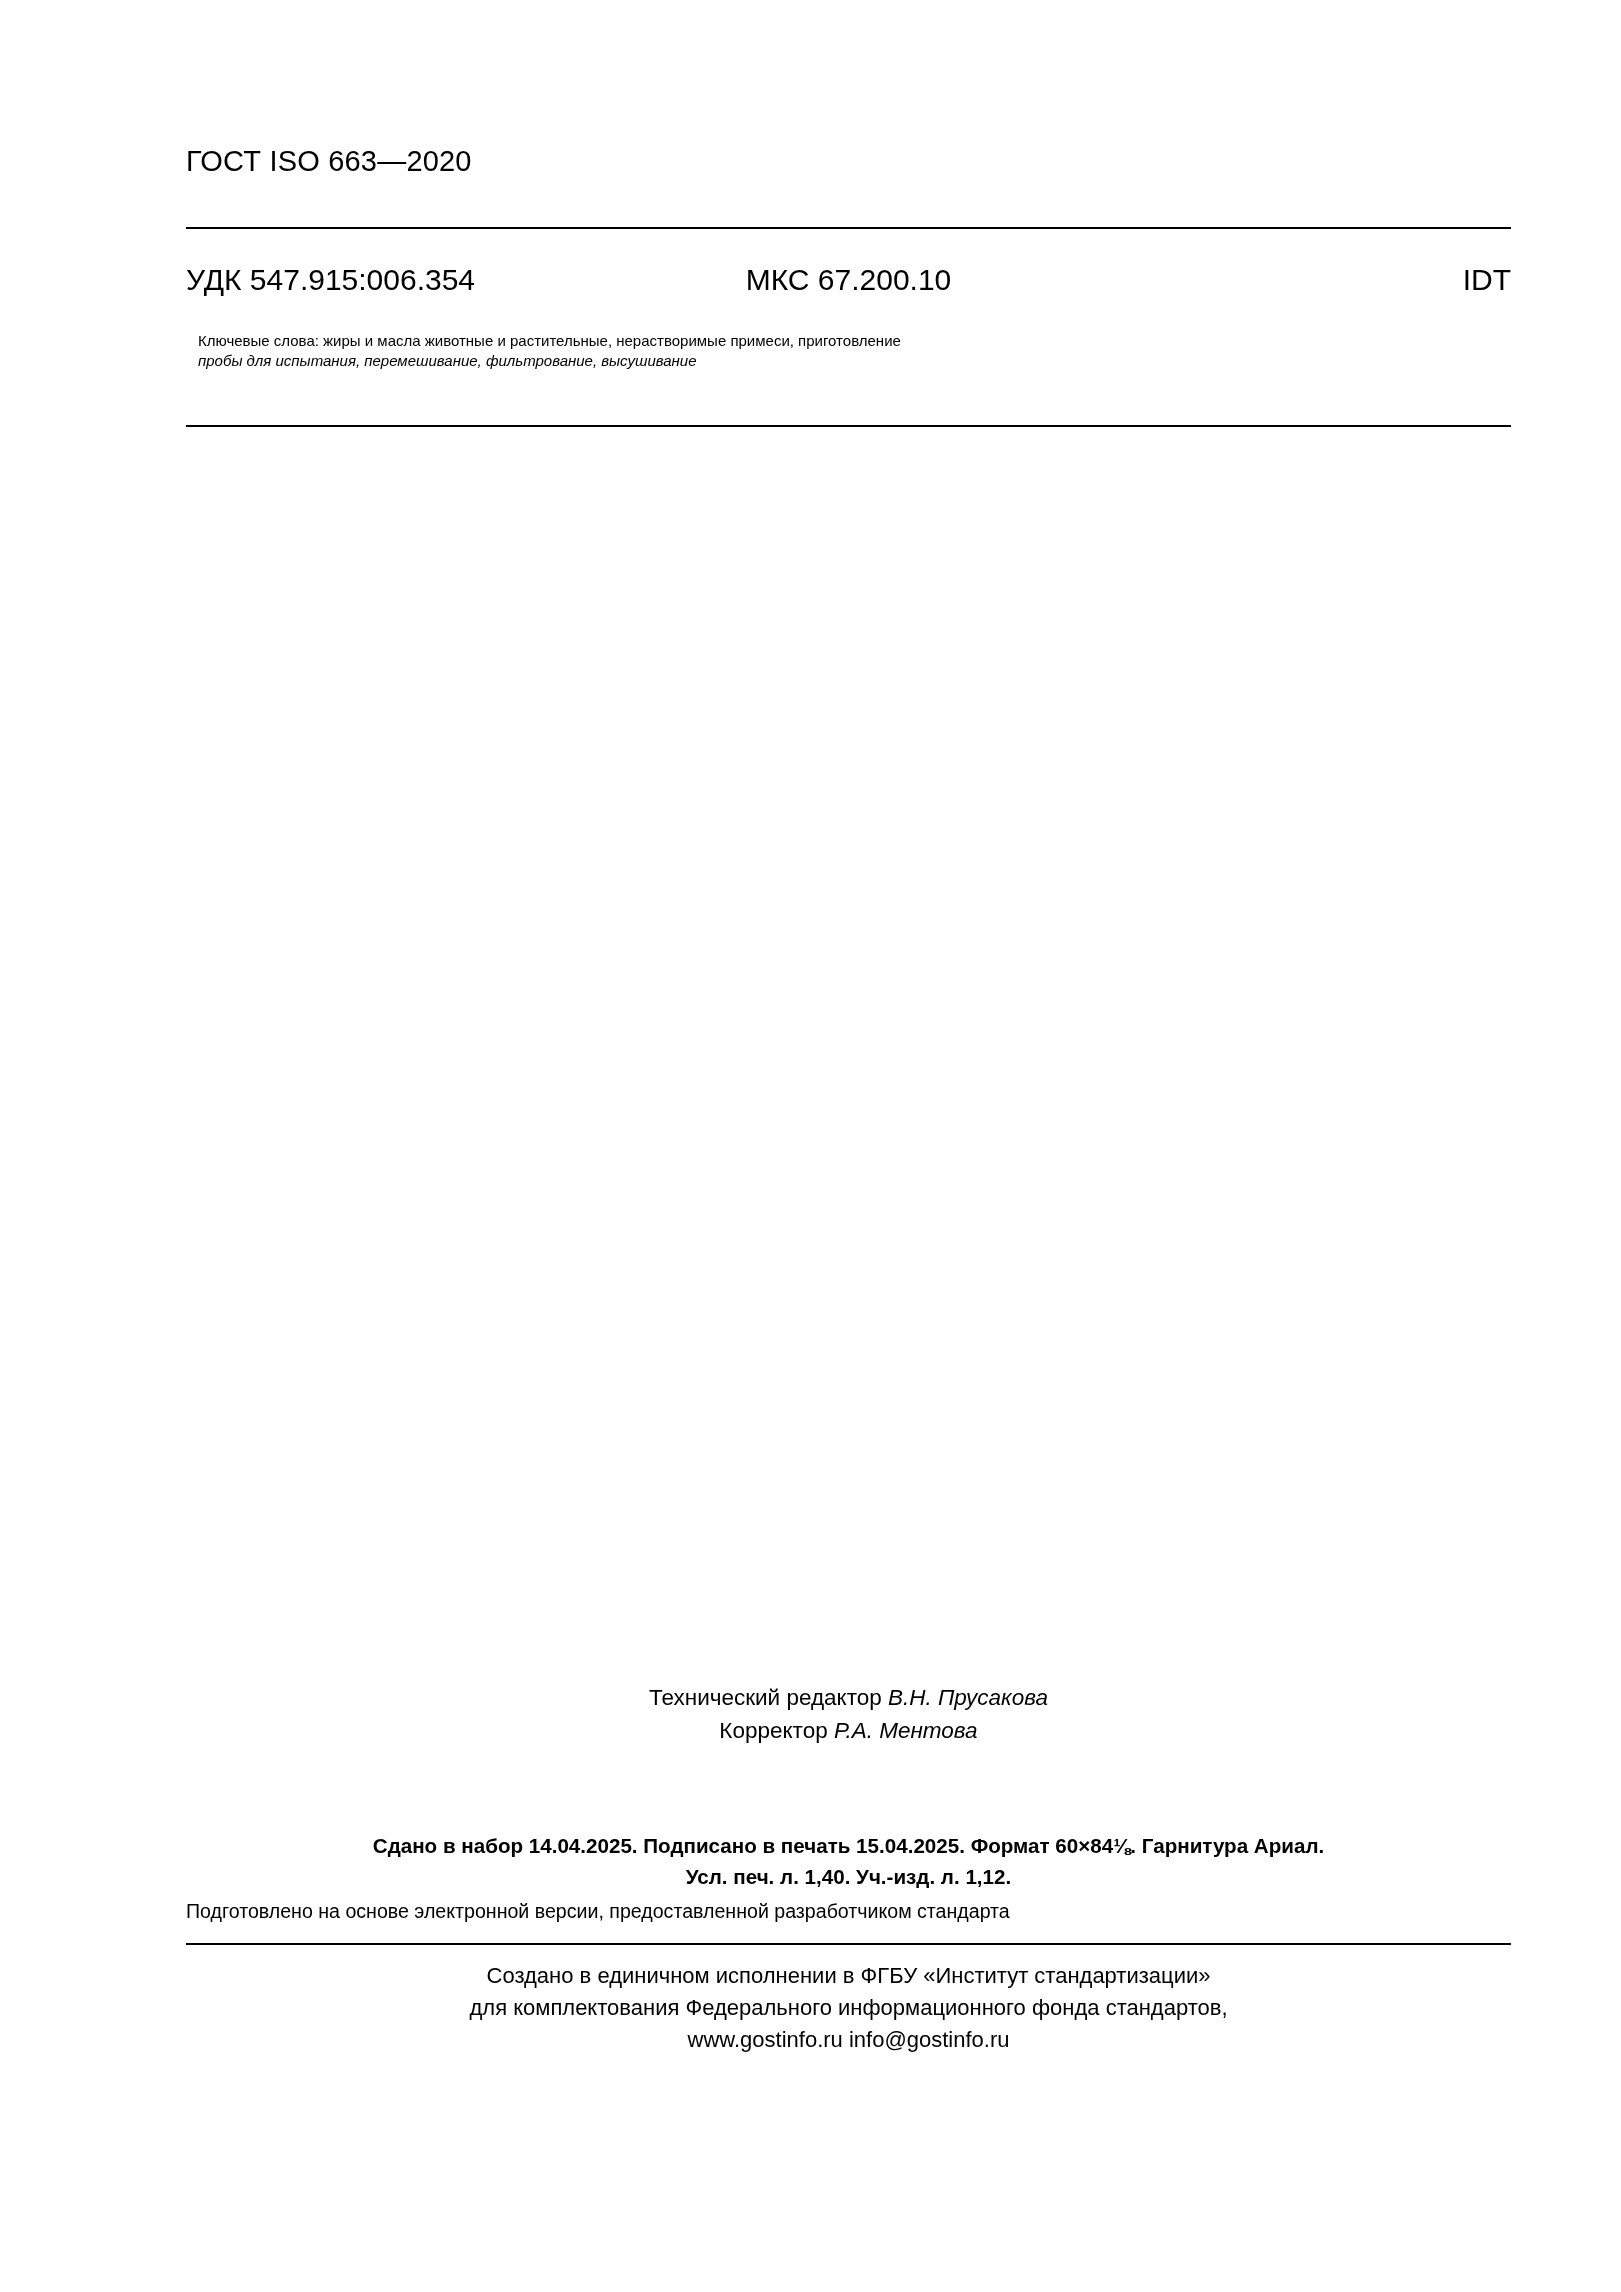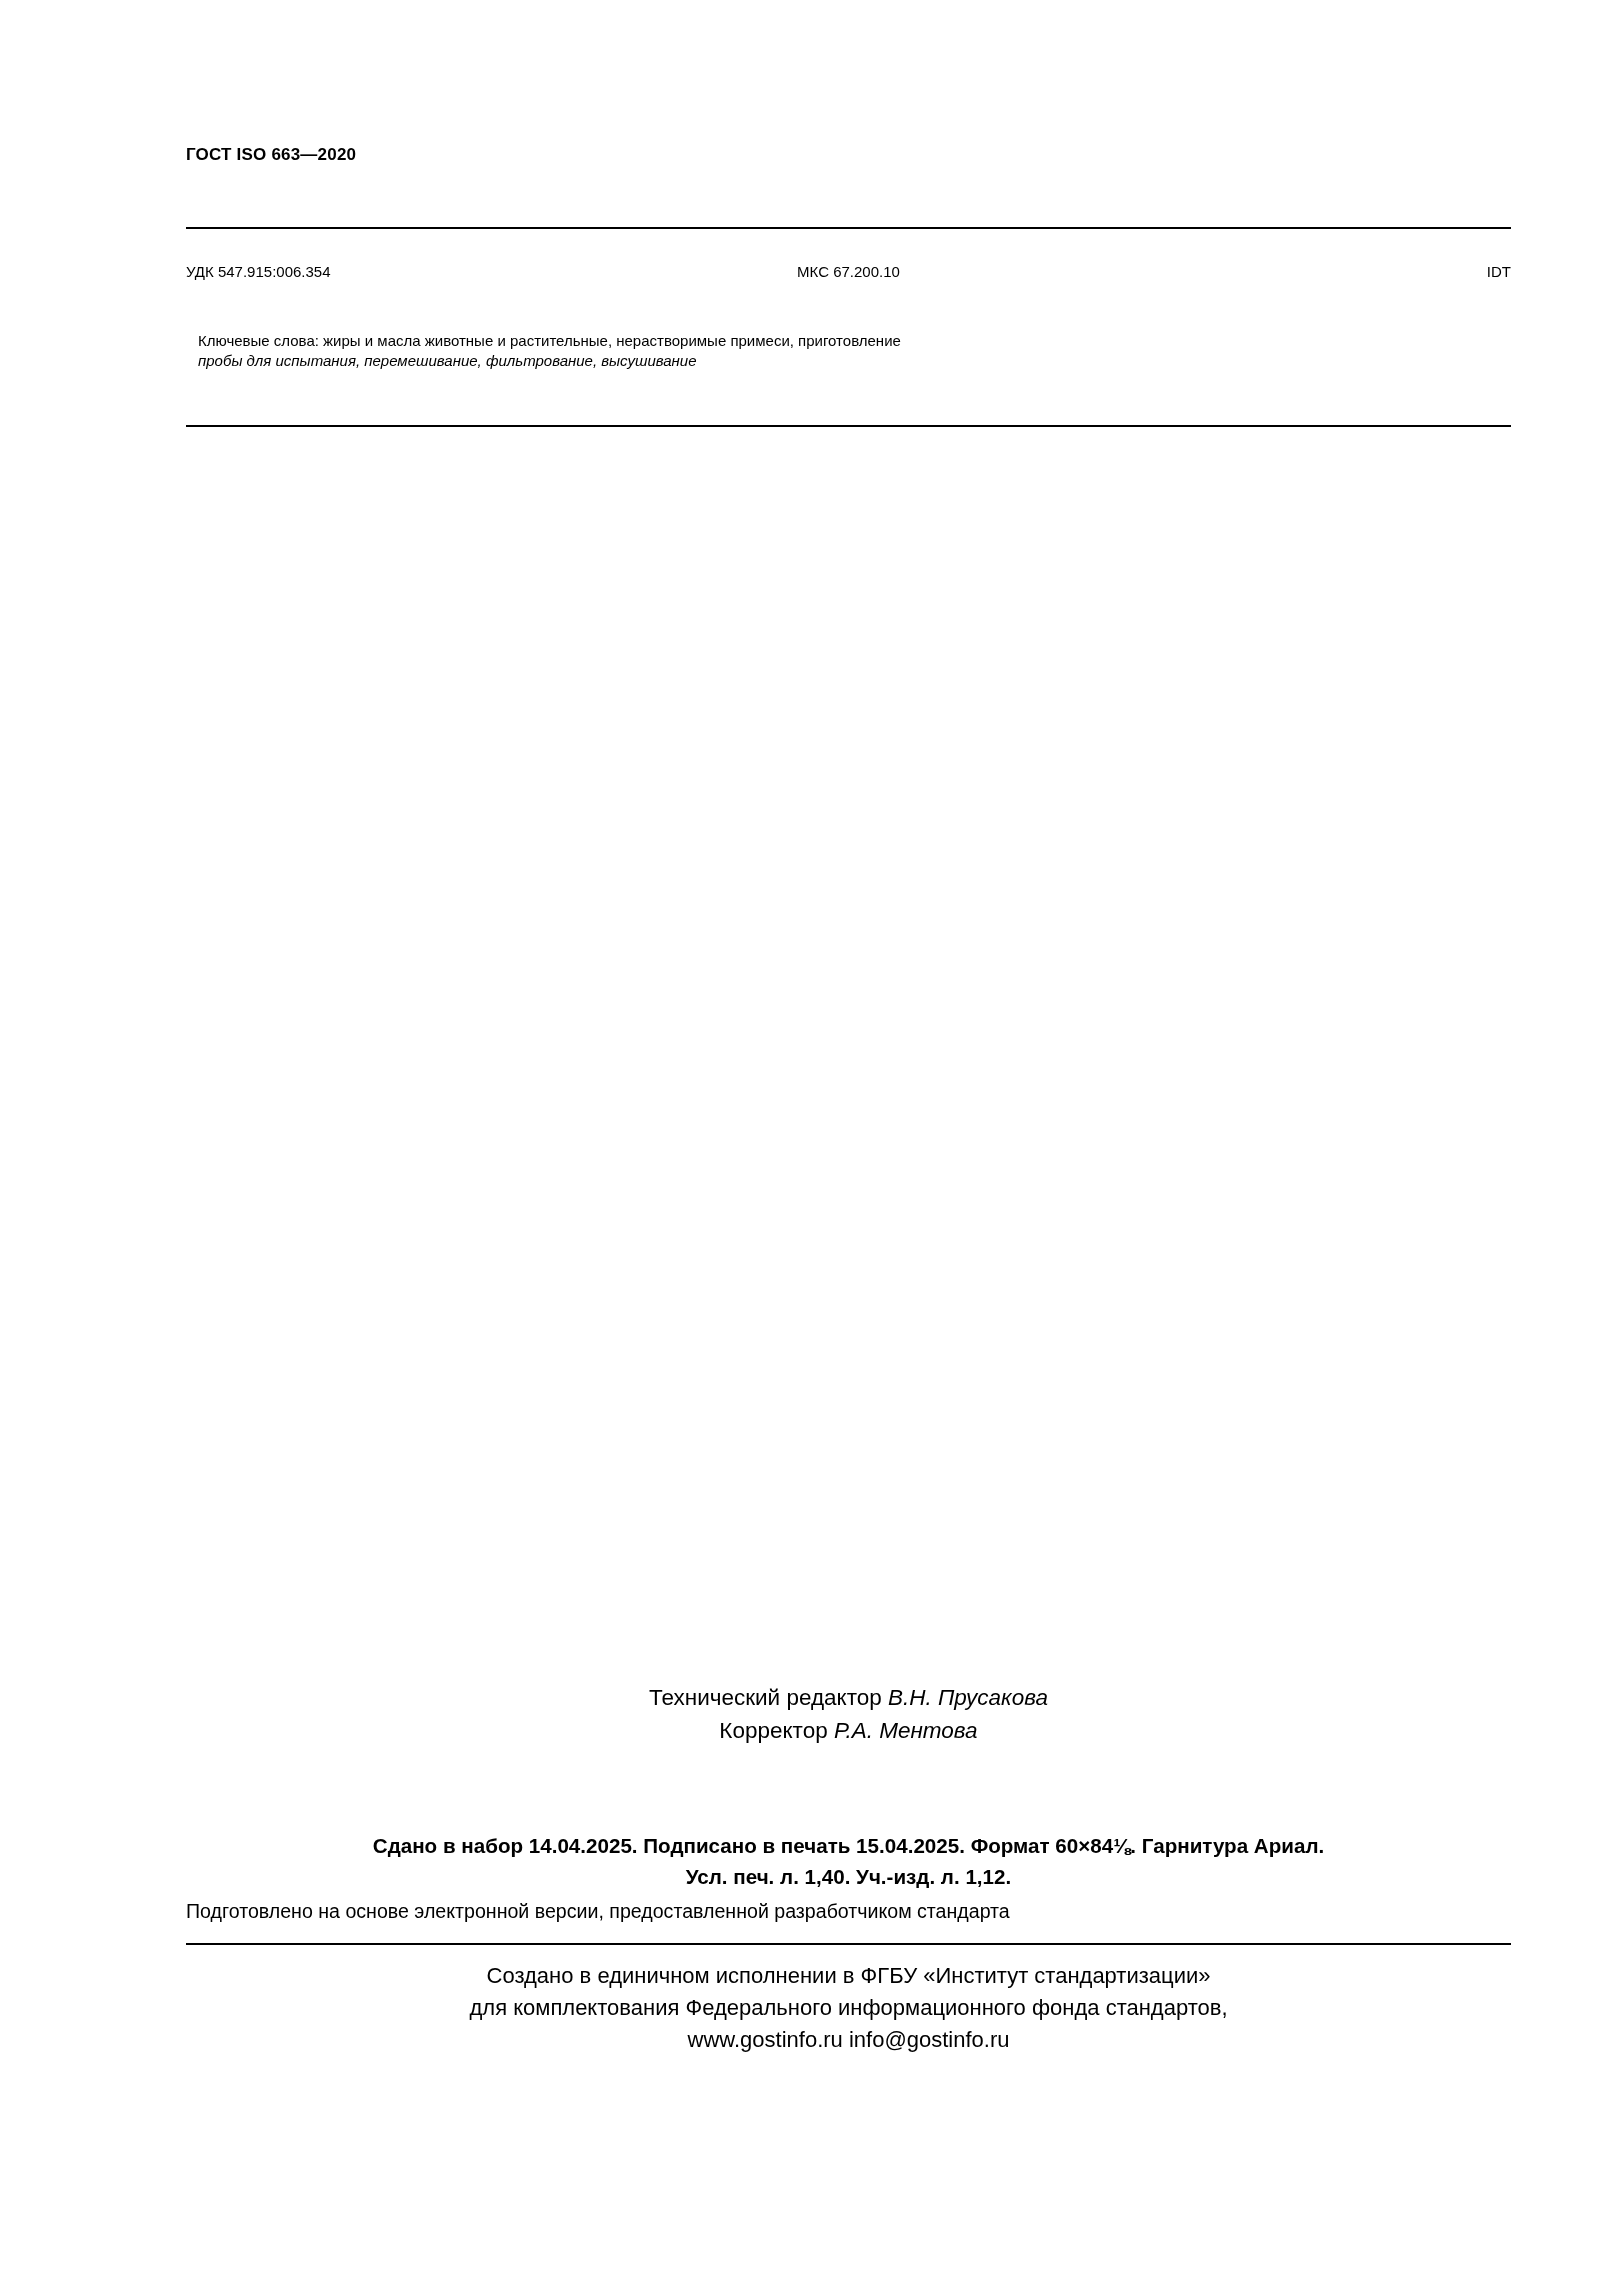--- a/index.html
+++ b/index.html
@@ -17,43 +17,43 @@
     height: 2293px;
     margin: 0 auto;
     background: #ffffff;
     box-sizing: border-box;
     overflow: hidden;
   }
   .doc-header {
     position: absolute;
     left: 186px;
     top: 145px;
-    font-size: 17px;
-    font-weight: bold;
+    font-size: 29px;
+    font-weight: normal;
     letter-spacing: 0.2px;
   }
   .rule {
     position: absolute;
     left: 186px;
     width: 1325px;
     height: 0;
     border-top: 2px solid #000;
   }
   .rule-1 { top: 227px; }
   .rule-2 { top: 425px; }
   .rule-3 { top: 1943px; }
 
   .codes-row {
     position: absolute;
     left: 186px;
     top: 263px;
     width: 1325px;
     display: flex;
     justify-content: space-between;
-    font-size: 15px;
+    font-size: 30px;
   }
   .codes-row .udk { text-align: left; }
   .codes-row .mks { position: absolute; left: 50%; transform: translateX(-50%); }
   .codes-row .idt { margin-left: auto; text-align: right; }
 
   .keywords {
     position: absolute;
     left: 198px;
     top: 331px;
     width: 1325px;

